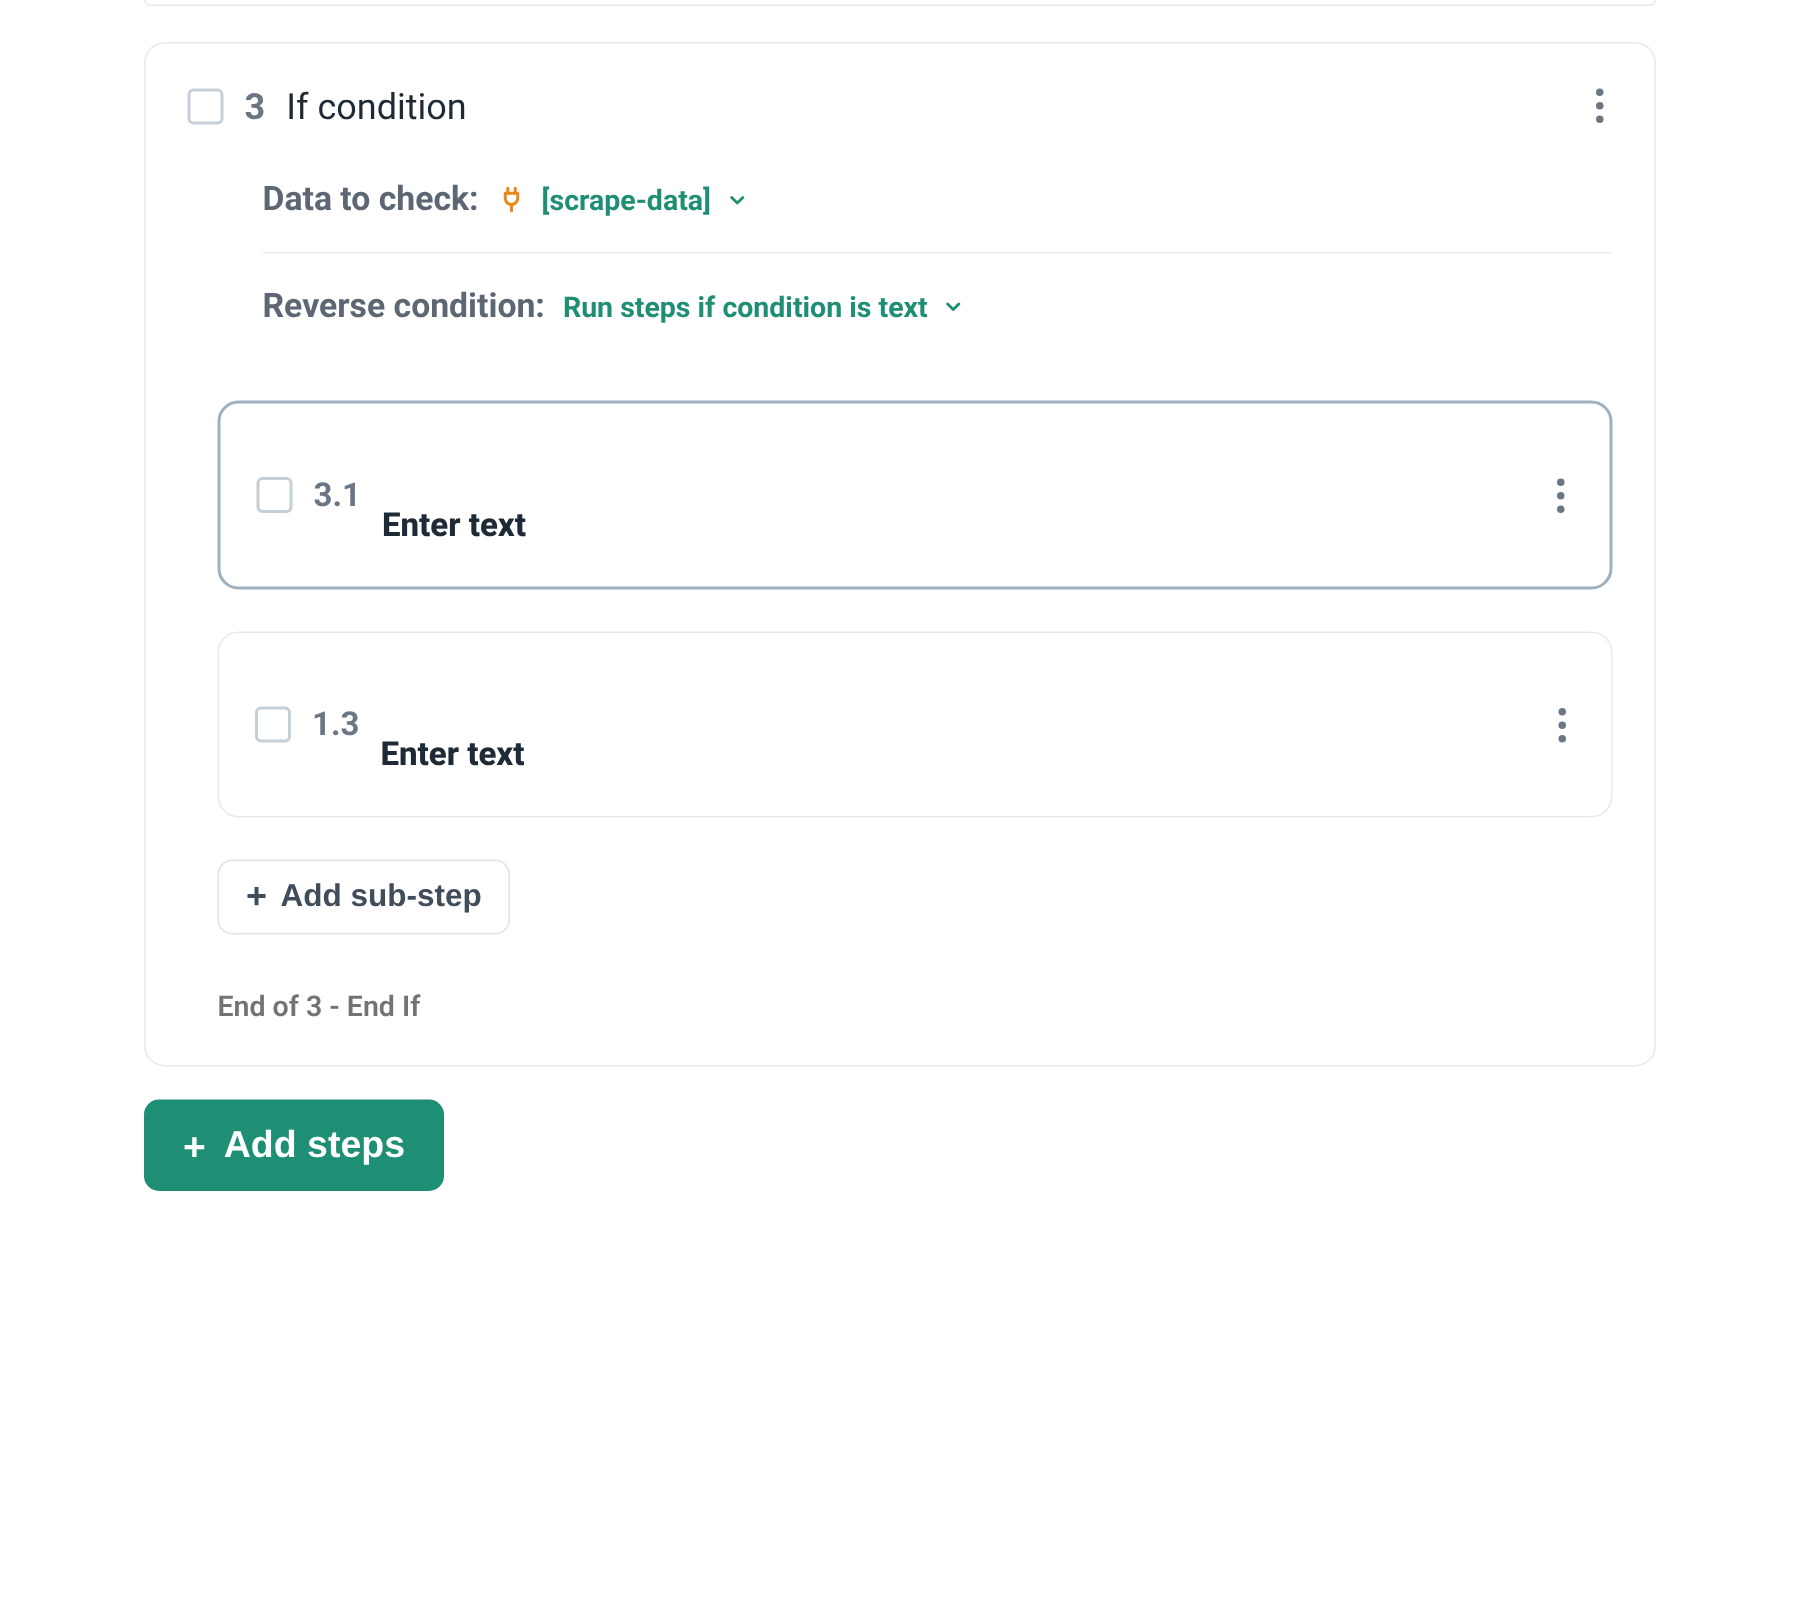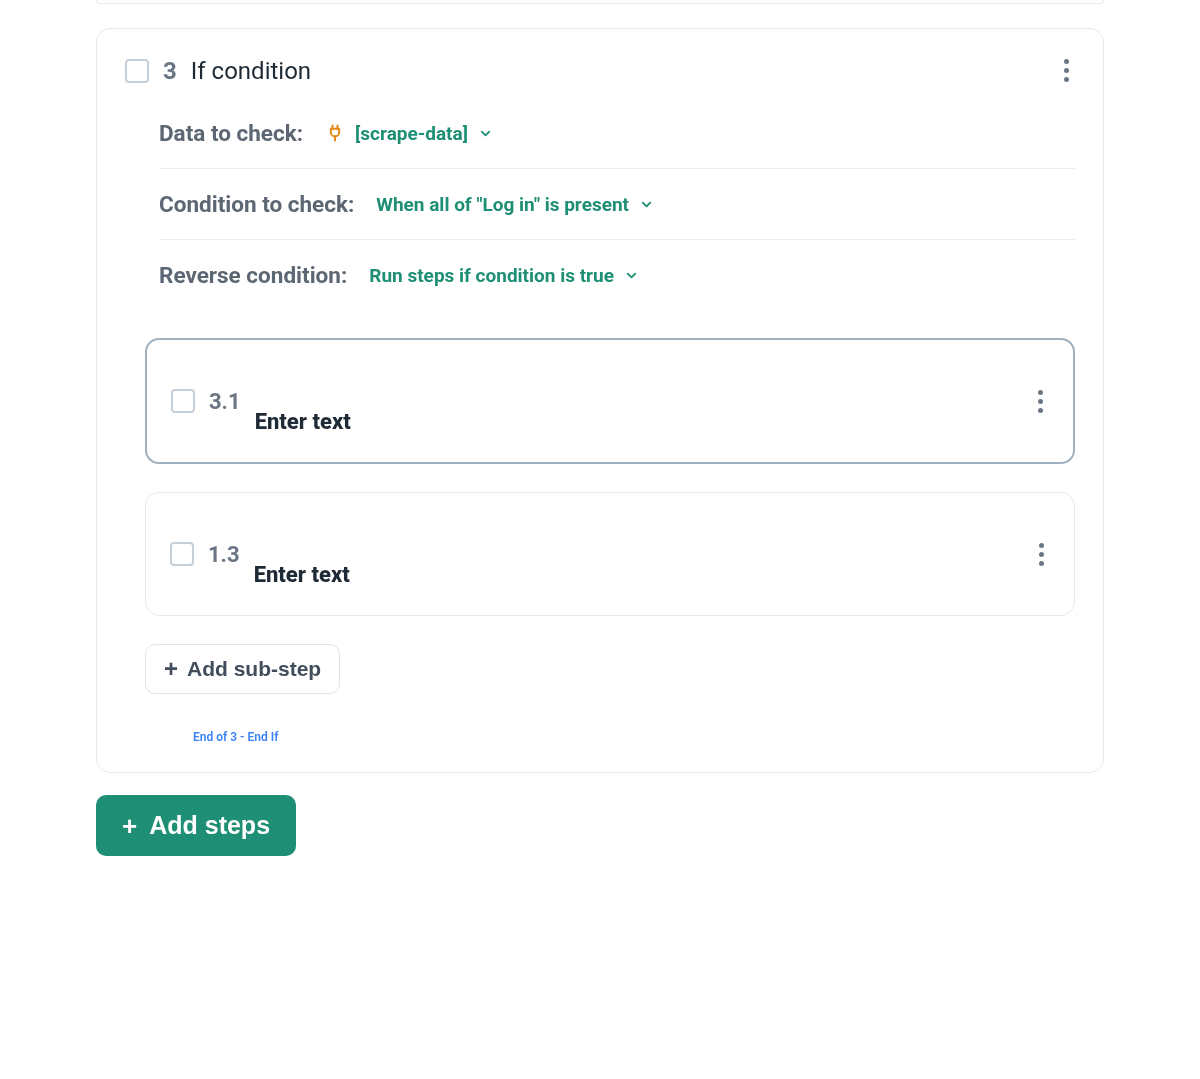--- a/index.html
+++ b/index.html
@@ -63,23 +63,24 @@
   border-radius: 50%;
   background: #6b7684;
 }
 .settings {
   margin-top: 32px;
   padding-left: 34px;
 }
 .setting-row {
   display: flex;
   align-items: center;
-  gap: 22px;
+  gap: 12px;
   padding: 22px 0;
   border-bottom: 1.5px solid #eceff2;
+  margin-left: 16px;
 }
 .setting-row:first-child { padding-top: 0; }
 .setting-row:last-of-type { border-bottom: none; }
 .setting-label {
   font-size: 22.5px;
   font-weight: 700;
   color: #5c6773;
 }
 .setting-value {
   display: inline-flex;
@@ -134,25 +135,24 @@
   background: #fff;
   cursor: pointer;
   align-self: flex-start;
 }
 .plus {
   font-size: 24px;
   font-weight: 600;
   line-height: 1;
 }
 .end-label {
-  font-size: 12px;
+  font-size: 19px;
   font-weight: 600;
-  color: #3b82f6;
+  color: #737373;
   margin-top: 8px;
-  margin-left: 48px;
 }
 .add-step-btn {
   display: inline-flex;
   align-items: center;
   gap: 12px;
   background: #1e8f74;
   color: #fff;
   border: none;
   border-radius: 10px;
   padding: 16px 26px;
@@ -199,43 +199,32 @@
           </span>
           <span>[scrape-data]</span>
           <span class="chevron">
             <svg width="15" height="15" viewBox="0 0 24 24" fill="none" stroke-width="3" stroke-linecap="round" stroke-linejoin="round">
                 <polyline points="6 9 12 15 18 9"></polyline>
               </svg>
           </span>
         </span>
       </div>
 
+
       <div class="setting-row">
-        <span class="setting-label">Condition to check:</span>
+        <span class="setting-label">Reverse condition:</span>
         <span class="setting-value">
-          <span>When all of "Log in" is present</span>
+          <span>Run steps if condition is text</span>
           <span class="chevron">
             <svg width="15" height="15" viewBox="0 0 24 24" fill="none" stroke-width="3" stroke-linecap="round" stroke-linejoin="round">
                 <polyline points="6 9 12 15 18 9"></polyline>
               </svg>
           </span>
         </span>
       </div>
-
-      <div class="setting-row">
-        <span class="setting-label">Reverse condition:</span>
-        <span class="setting-value">
-          <span>Run steps if condition is true</span>
-          <span class="chevron">
-            <svg width="15" height="15" viewBox="0 0 24 24" fill="none" stroke-width="3" stroke-linecap="round" stroke-linejoin="round">
-                <polyline points="6 9 12 15 18 9"></polyline>
-              </svg>
-          </span>
-        </span>
-      </div>
     </div>
 
     <div class="substeps">
 
       <div class="substep-card selected">
         <div class="checkbox"></div>
         <span class="step-num">3.1</span>
         <span class="step-title">Enter text</span>
         <div class="more-dots">
           <span></span>

